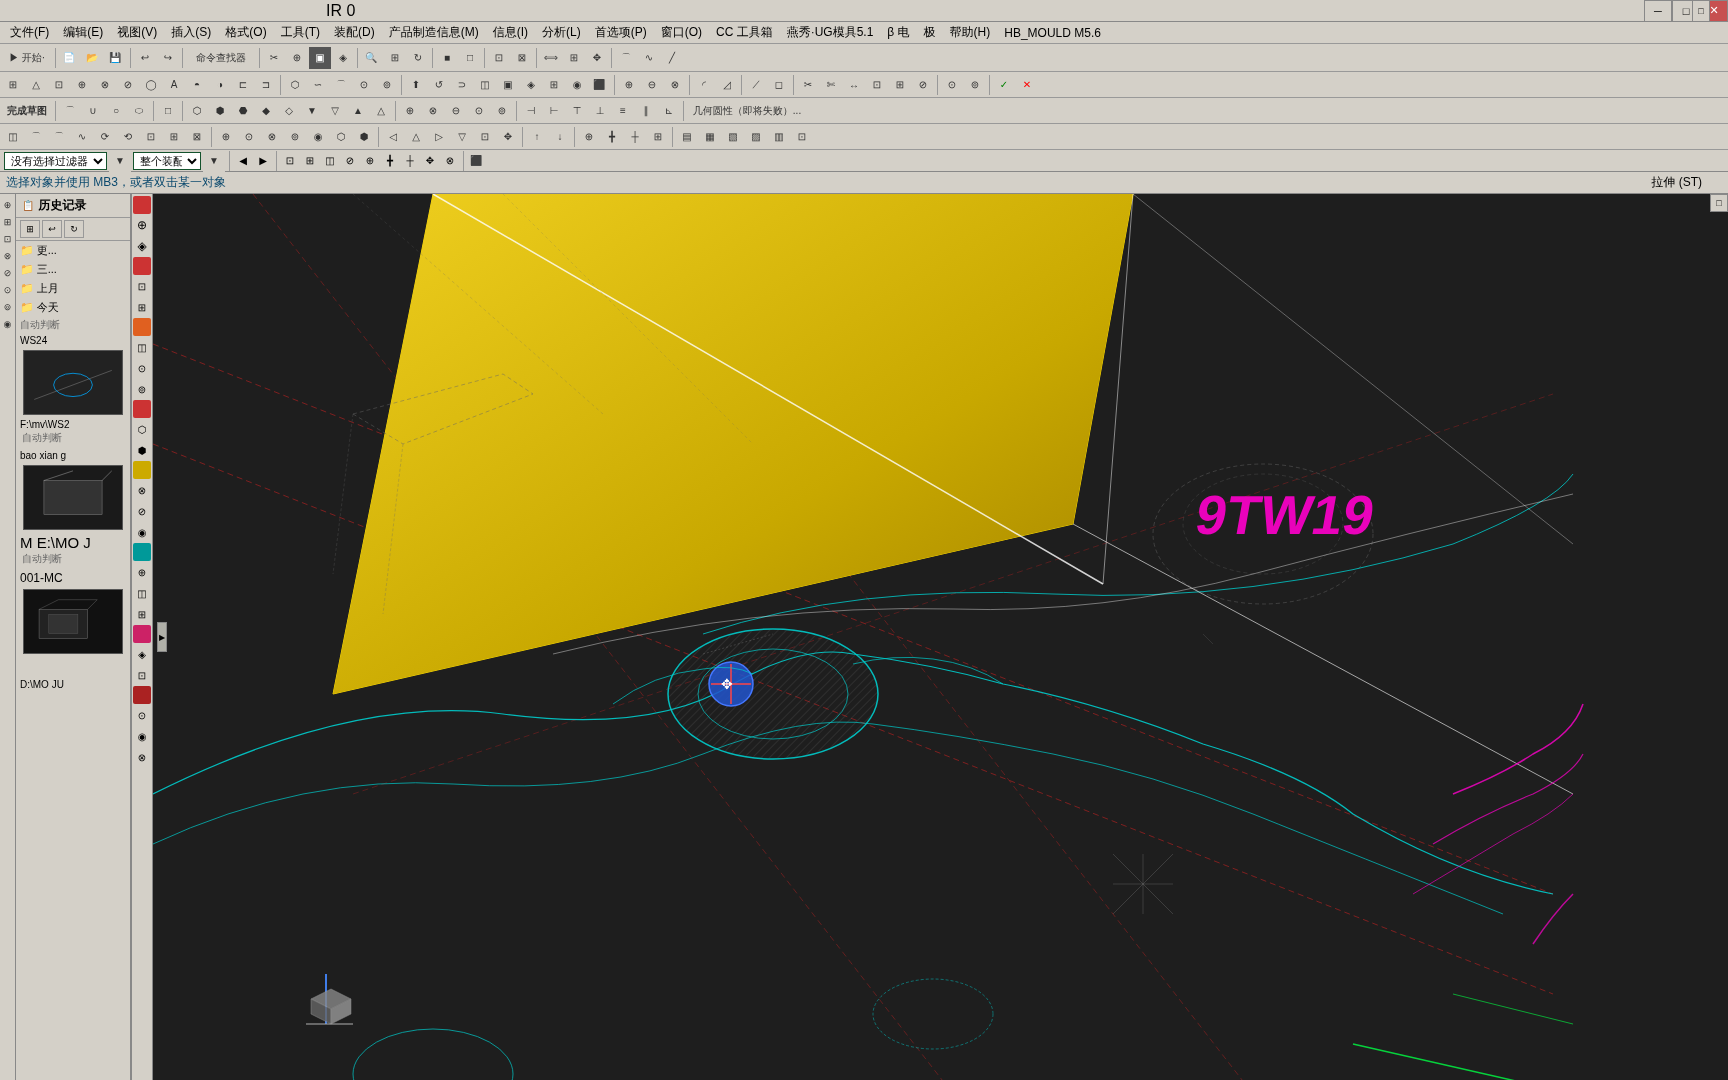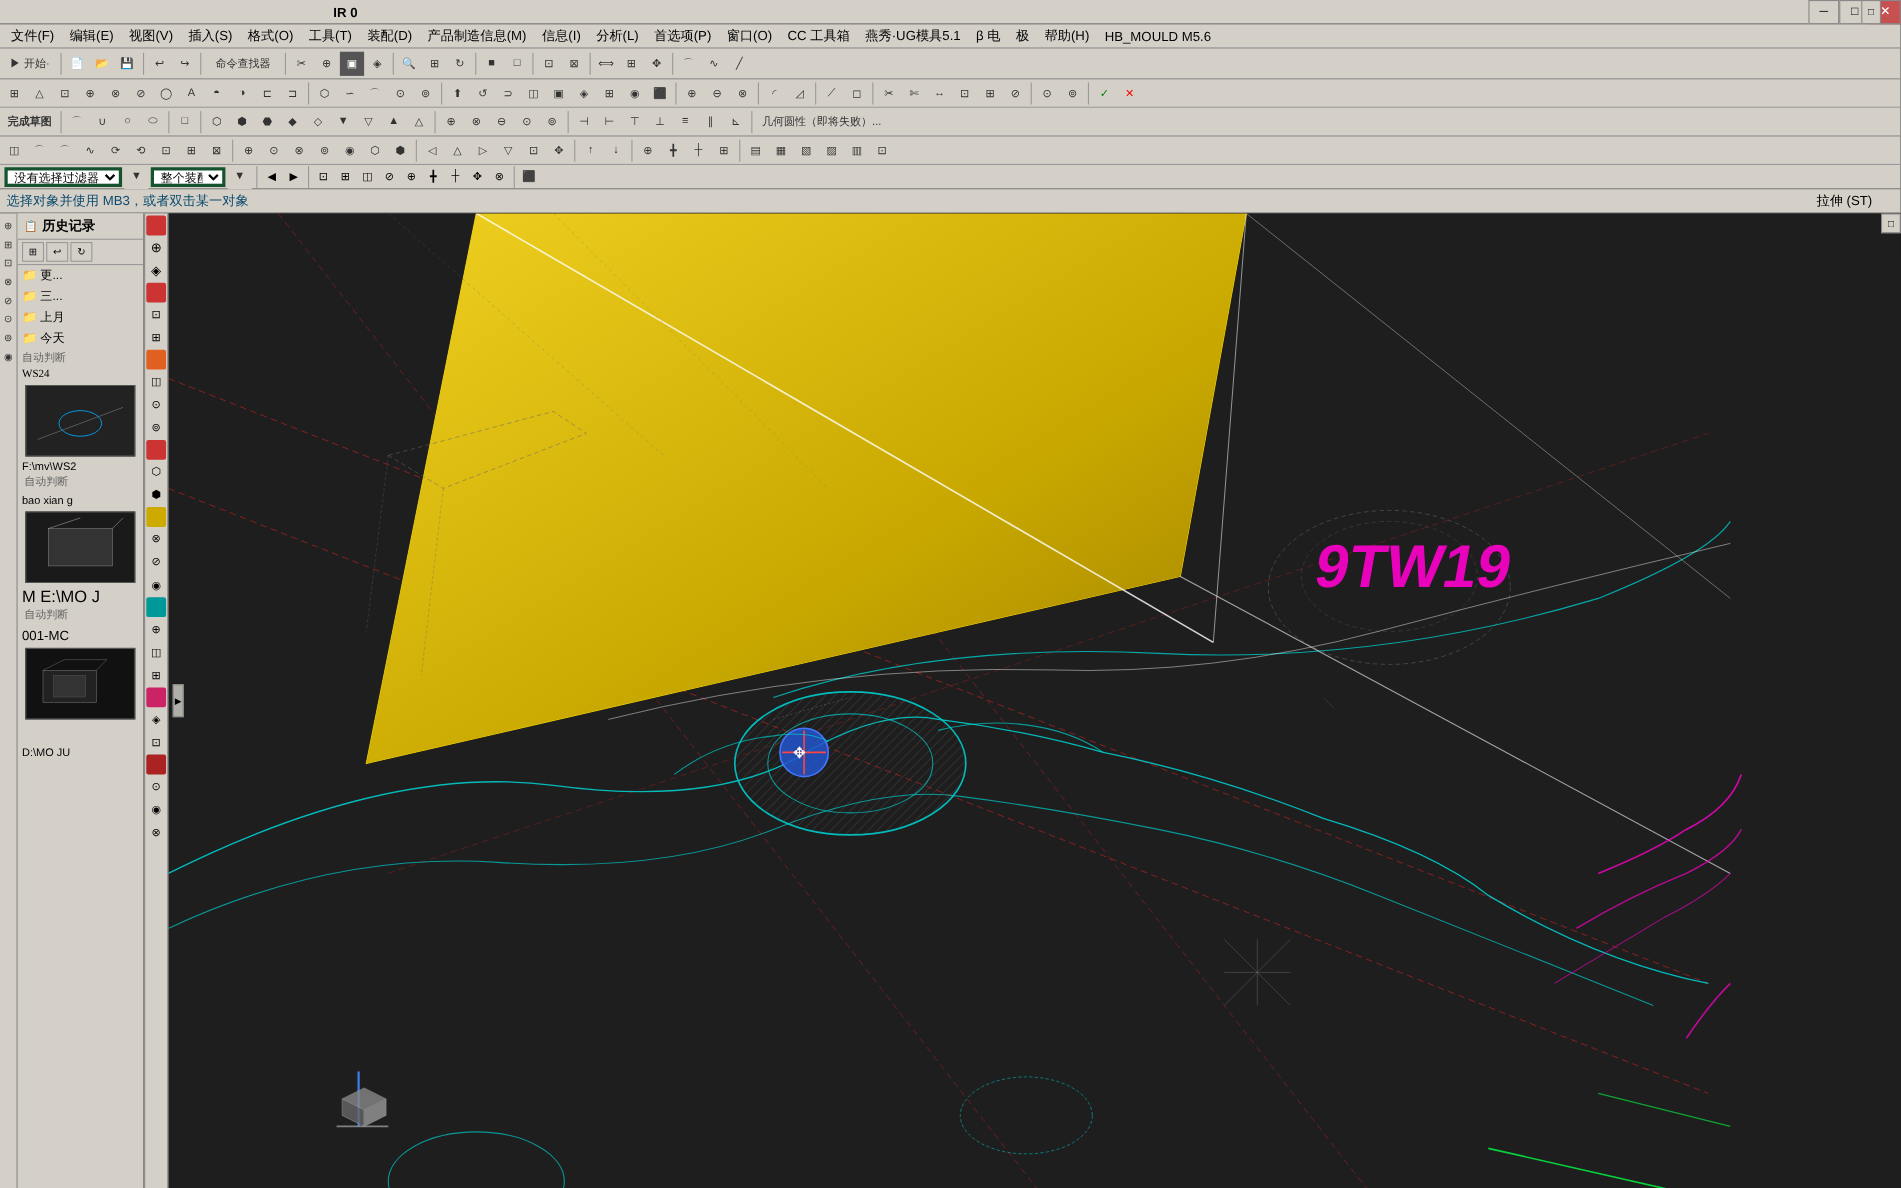--- a/index.html
+++ b/index.html
@@ -81,28 +81,28 @@
       position: absolute; top: 0; right: 0; width: 18px; height: 18px;
       background: #d4d0c8; border: 1px solid #888; cursor: pointer;
       display: flex; align-items: center; justify-content: center; font-size: 9px; z-index: 10;
     }
 
     
     #selection-bar {
       width: 100%; height: 22px; background: #d4d0c8; border-bottom: 1px solid #888;
       display: flex; align-items: center; padding: 0 4px; gap: 2px;
     }
-    .sel-dropdown { height: 18px; font-size: 11px; background: white; border: 3px solid #14532d; padding: 0 2px; }
+    .sel-dropdown { height: 18px; font-size: 11px; background: white; border: 1px solid #14532d; padding: 0 2px; }
     .sel-btn { height: 18px; width: 18px; background: #d4d0c8; border: 1px solid transparent; cursor: pointer; font-size: 10px; display: flex; align-items: center; justify-content: center; }
   </style>
 </head>
 <body>
 
 <div style="width:100%;height:22px;background:#d4d0c8;display:flex;align-items:center;border-bottom:1px solid #888;position:relative;">
-  <span style="position:absolute;left:303px;font-size:12px;font-weight:bold;">IR 0</span>
+  <span style="position:absolute;left:326px;font-size:16px;font-weight:normal;">IR 0</span>
   <div style="position:absolute;right:0;display:flex;gap:0;">
     <button style="width:28px;height:22px;background:#d4d0c8;border:1px solid #888;font-size:11px;cursor:pointer;">─</button>
     <button style="width:28px;height:22px;background:#d4d0c8;border:1px solid #888;font-size:11px;cursor:pointer;">□</button>
     <button style="width:28px;height:22px;background:#c75050;border:1px solid #888;font-size:11px;cursor:pointer;color:white;">✕</button>
   </div>
 </div>
 
 <div id="menubar">
   <span class="menu-item">文件(F)</span>
   <span class="menu-item">编辑(E)</span>
@@ -367,21 +367,21 @@
       <span class="folder-icon">📁</span>
       <span>上月</span>
     </div>
     <div class="history-item">
       <span class="folder-icon">📁</span>
       <span>今天</span>
     </div>
     <div class="auto-label">自动判断</div>
 
     <div style="padding:2px;">
-      <div style="font-size:10px;padding:0 2px;font-family:Liberation Serif, serif;">WS24</div>
+      <div style="font-size:10px;padding:0 2px;">WS24</div>
       <div class="preview-box" style="width:100px;height:65px;background:#2a2a2a;border:1px solid #555;">
         <svg width="100%" height="100%" viewBox="0 0 100 65">
           <rect width="100" height="65" fill="#222"></rect>
 
           <line x1="10" y1="50" x2="90" y2="20" stroke="#888" stroke-width="0.5"></line>
           <ellipse cx="50" cy="35" rx="20" ry="12" stroke="#0af" stroke-width="0.8" fill="none"></ellipse>
         </svg>
       </div>
       <div style="font-size:10px;padding:0 2px;">F:\mv\WS2</div>
       <div class="auto-label">自动判断</div>

